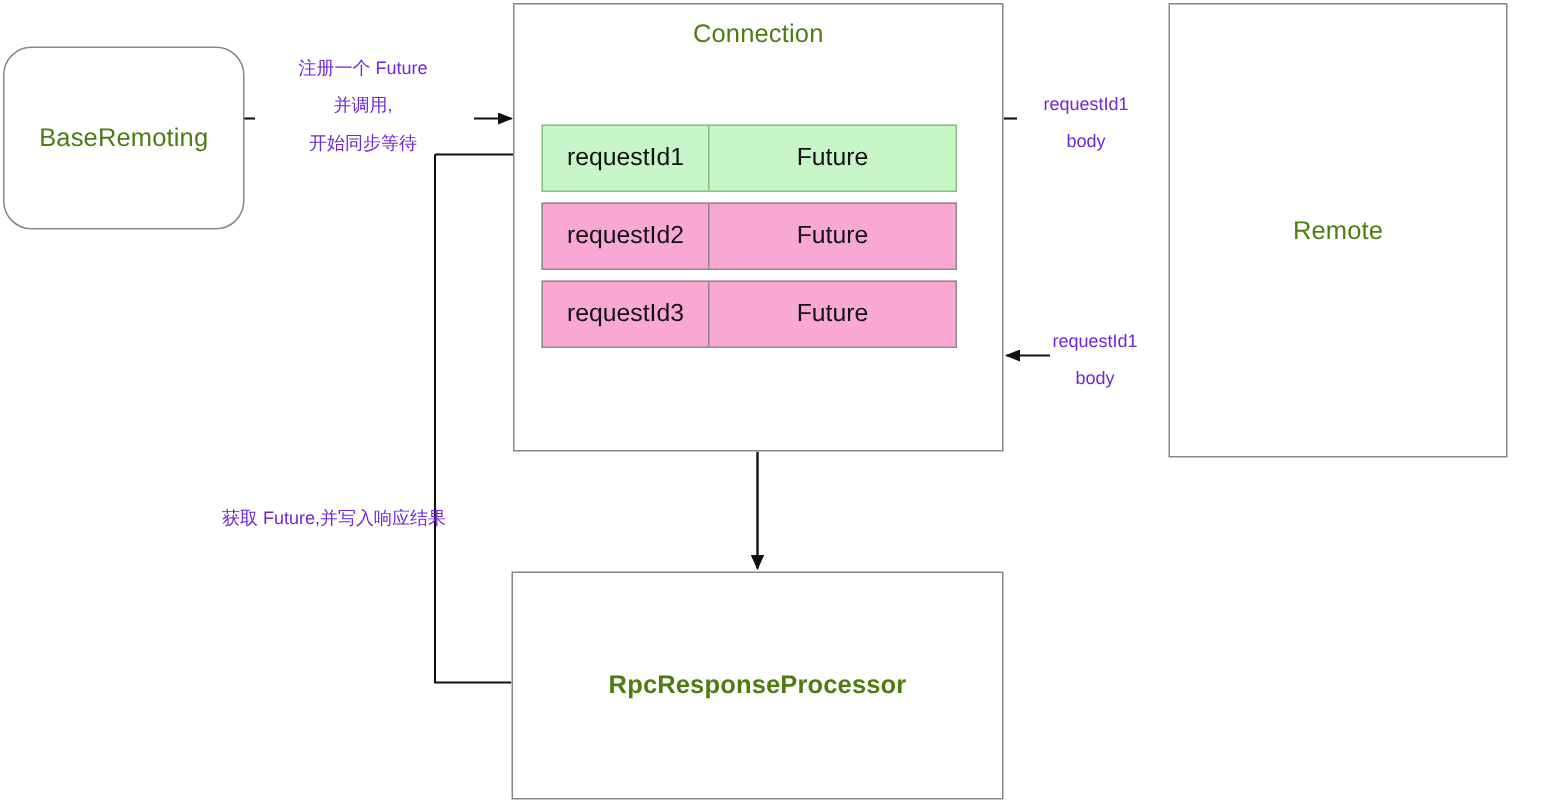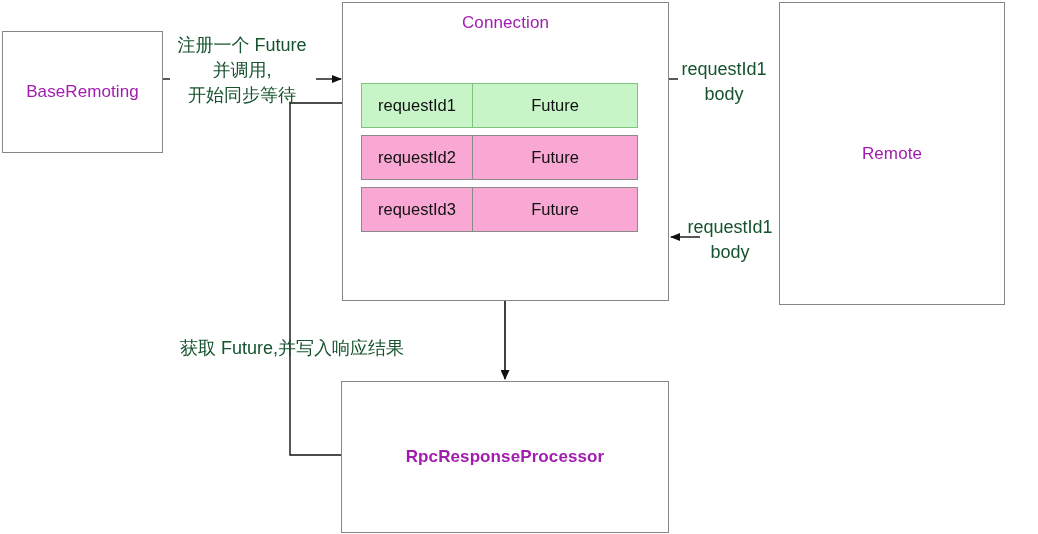--- a/index.html
+++ b/index.html
@@ -30,32 +30,33 @@
   .node-box {
     position: absolute;
     box-sizing: border-box;
     border: 1px solid #878787;
     background: #ffffff;
     display: flex;
   }
   .node-label {
     font-size: 17px;
     line-height: 1.25;
-    color: #a21caf;
+    color: #4d7c0f;
     white-space: nowrap;
     letter-spacing: 0.1px;
   }
   
   #node-baseremoting {
     left: 2px;
     top: 31px;
     width: 161px;
     height: 122px;
     align-items: center;
     justify-content: center;
+    border-radius: 19px;
   }
   
   #node-connection {
     left: 342px;
     top: 2px;
     width: 327px;
     height: 299px;
     flex-direction: column;
     align-items: center;
   }
@@ -119,38 +120,37 @@
     top: 381px;
     width: 328px;
     height: 152px;
     align-items: center;
     justify-content: center;
     font-weight: bold;
   }
   
   .edge-label {
     position: absolute;
-    font-size: 18px;
+    font-size: 12px;
     line-height: 25px;
-    color: #14532d;
+    color: #6d28d9;
     white-space: pre;
     text-align: center;
   }
   #label-register {
     left: 166px;
     top: 33px;
     width: 152px;
   }
   #label-getfuture {
     left: 148px;
     top: 338px;
     width: 290px;
     text-align: left;
     line-height: 1.2;
-    margin-left: 32px;
   }
   #label-req-out {
     left: 672px;
     top: 57px;
     width: 104px;
   }
   #label-req-in {
     left: 678px;
     top: 215px;
     width: 104px;

